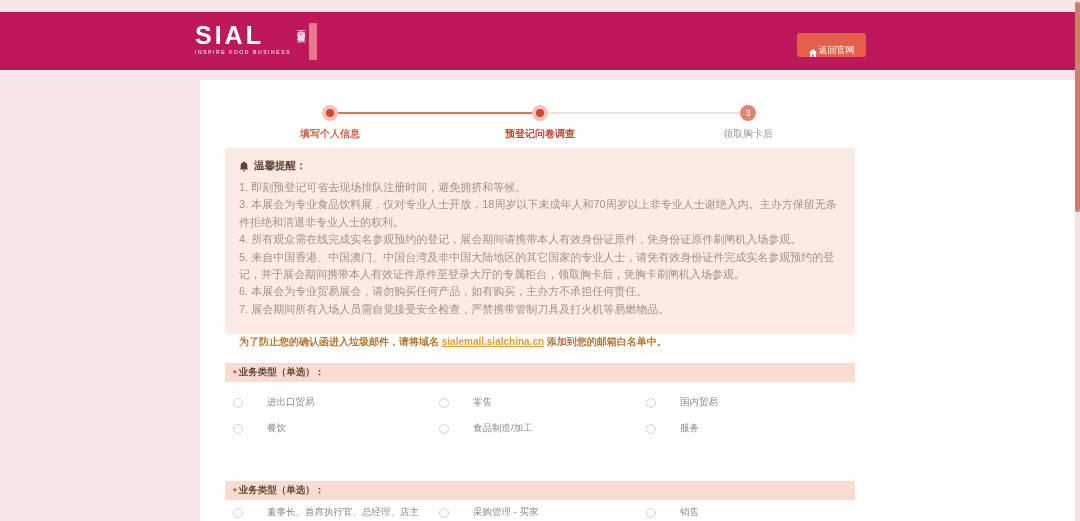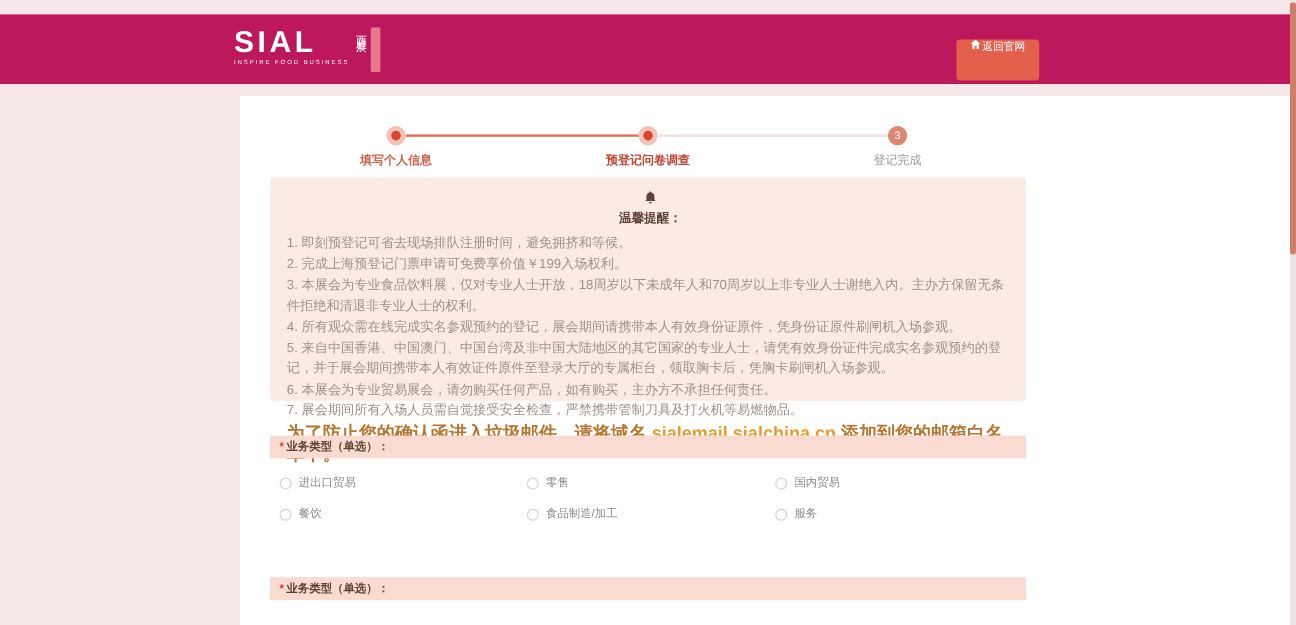--- a/index.html
+++ b/index.html
@@ -24,23 +24,23 @@
     color:#fff; font-size:5px; letter-spacing:1.6px; margin-top:2px; white-space:nowrap;
   }
   .logo-cn {
     writing-mode:vertical-rl; text-orientation:upright;
     color:#fff; font-size:9px; line-height:10px; margin-left:5px; letter-spacing:2px;
   }
   .logo-tag {
     width:8px; height:37px; background:#e8798a; margin-left:3px; border-radius:1px;
   }
   .back-btn {
-    position:absolute; left:797px; top:21px; width:69px; height:34px;
+    position:absolute; left:797px; top:21px; width:69px; height:24px;
     background:#e2604c; border:none; border-radius:3px;
-    color:#fff; font-size:9px; display:flex; align-items:flex-start; justify-content:center;
+    color:#fff; font-size:9px; display:flex; align-items:flex-end; justify-content:center;
     gap:2px; cursor:pointer; font-family:inherit;
   }
   .back-btn svg { display:block; }
   
   .scrollbar-track {
     position:absolute; right:0; top:0; width:5px; height:521px; background:#f1e3e1;
   }
   .scrollbar-thumb {
     position:absolute; right:0; top:2px; width:5px; height:210px; background:#cd7f6c;
     border-radius:2px;
@@ -73,42 +73,42 @@
   .lbl-done { color:#d0614e; font-weight:bold; }
   .lbl-current { color:#c04634; font-weight:bold;text-align:right; }
   .lbl-pending { color:#9b9b9b; }
   
   .notice {
     position:absolute; left:25px; top:68px; width:630px; height:186px;
     background:#fcebe4; border-radius:3px; padding:11px 10px 10px 14px;
   }
   .notice-title {
     display:flex; align-items:center; gap:5px;
-    color:#5f4339; font-size:10.5px; font-weight:bold; margin-bottom:6px;flex-direction:column;
+    color:#5f4339; font-size:10.5px; font-weight:bold; margin-bottom:6px;
   }
   .notice-item {
     color:#a38e88; font-size:11px; line-height:17.4px; white-space:normal;
   }
   .notice-footer {
-    color:#b5762f; font-size:15px; font-weight:bold; line-height:17.4px; margin-top:1px;
+    color:#b5762f; font-size:10px; font-weight:bold; line-height:17.4px; margin-top:15px;
   }
   .notice-footer a { color:#e89b30; text-decoration:underline; font-weight:bold; }
   
   .section-header {
     position:absolute; left:25px; width:630px; height:19px;
     background:#f9dbd2; display:flex; align-items:center; padding-left:8px;
     font-size:9.5px; font-weight:bold; color:#5b452f;
   }
   .req { color:#e03a2f; margin-right:2px; }
   .options-grid {
     position:absolute; left:33px; width:620px;
     display:grid; grid-template-columns:206px 207px auto; row-gap:9px;
   }
   .radio-option {
-    display:flex; align-items:center; gap:6px; cursor:pointer; height:17px;
+    display:flex; align-items:center; gap:24px; cursor:pointer; height:17px;
   }
   .radio-circle {
     width:10px; height:10px; border-radius:50%;
     border:1px solid #d4d4d4; background:#fdfdfd; flex:0 0 auto;
   }
   .radio-label { font-size:9.5px; color:#8a8a8a; white-space:nowrap; }
 </style>
 </head>
 <body>
 
@@ -141,32 +141,31 @@
 
     <div class="step-dot dot-done" style="left:122px;"></div>
     <div class="step-label lbl-done" style="left:130px;font-family:Liberation Serif, serif;">填写个人信息</div>
 
     <div class="step-dot dot-done" style="left:332px;"></div>
     <div class="step-label lbl-current" style="left:340px;">预登记问卷调查</div>
 
     <div class="step-dot dot-number" style="left:540px;">
       <span>3</span>
     </div>
-    <div class="step-label lbl-pending" style="left:548px;">登记完成</div>
+    <div class="step-label lbl-pending" style="left:548px;">领取胸卡后</div>
   </div>
 
   <div class="notice">
     <div class="notice-title">
       <svg width="10" height="11" viewBox="0 0 12 13">
           <path d="M6 0.5 C6.7 0.5 7 1 7 1.5 C9 2 10 3.7 10 5.5 L10 8.5 L11 10 H1 L2 8.5 L2 5.5 C2 3.7 3 2 5 1.5 C5 1 5.3 0.5 6 0.5 Z M4.7 11 H7.3 C7.3 12 6.7 12.6 6 12.6 C5.3 12.6 4.7 12 4.7 11 Z" fill="#5f4339"></path>
         </svg>
       <span>温馨提醒：</span>
     </div>
     <div class="notice-item">1. 即刻预登记可省去现场排队注册时间，避免拥挤和等候。</div>
-    <div class="notice-item">2. 完成上海预登记门票申请可免费享价值￥199入场权利。</div>
     <div class="notice-item">3. 本展会为专业食品饮料展，仅对专业人士开放，18周岁以下未成年人和70周岁以上非专业人士谢绝入内。主办方保留无条件拒绝和清退非专业人士的权利。</div>
     <div class="notice-item">4. 所有观众需在线完成实名参观预约的登记，展会期间请携带本人有效身份证原件，凭身份证原件刷闸机入场参观。</div>
     <div class="notice-item">5. 来自中国香港、中国澳门、中国台湾及非中国大陆地区的其它国家的专业人士，请凭有效身份证件完成实名参观预约的登记，并于展会期间携带本人有效证件原件至登录大厅的专属柜台，领取胸卡后，凭胸卡刷闸机入场参观。</div>
     <div class="notice-item">6. 本展会为专业贸易展会，请勿购买任何产品，如有购买，主办方不承担任何责任。</div>
     <div class="notice-item">7. 展会期间所有入场人员需自觉接受安全检查，严禁携带管制刀具及打火机等易燃物品。</div>
     <div class="notice-footer"><span>为了防止您的确认函进入垃圾邮件，请将域名 </span><a href="#">sialemail.sialchina.cn</a><span> 添加到您的邮箱白名单中。</span></div>
   </div>
 
   <div class="section-header" style="top:283px;">
     <span class="req">*</span>
@@ -196,14 +195,28 @@
     <div class="radio-option">
       <span class="radio-circle"></span>
       <span class="radio-label">服务</span>
     </div>
   </div>
 
   <div class="section-header" style="top:401px;">
     <span class="req">*</span>
     <span>业务类型（单选）：</span>
   </div>
+  <div class="options-grid" style="top:424px;">
+    <div class="radio-option">
+      <span class="radio-circle"></span>
+      <span class="radio-label">董事长、首席执行官、总经理、店主</span>
+    </div>
+    <div class="radio-option">
+      <span class="radio-circle"></span>
+      <span class="radio-label">采购管理 - 买家</span>
+    </div>
+    <div class="radio-option">
+      <span class="radio-circle"></span>
+      <span class="radio-label">销售</span>
+    </div>
+  </div>
 
 </div>
 
 </body></html>

